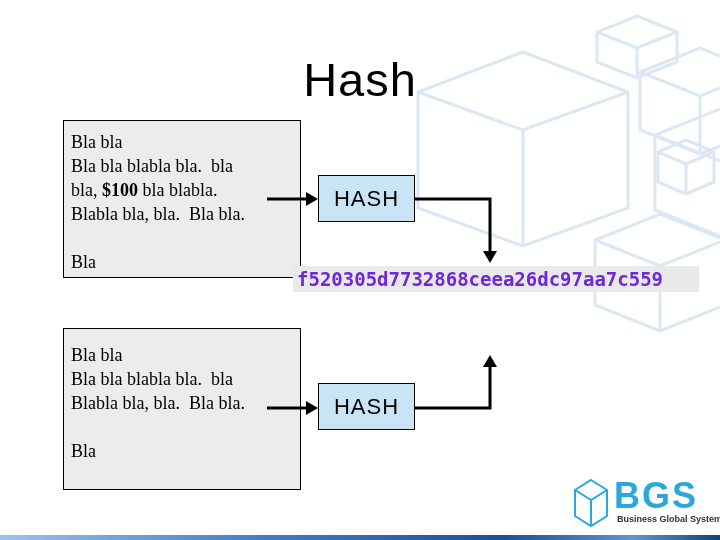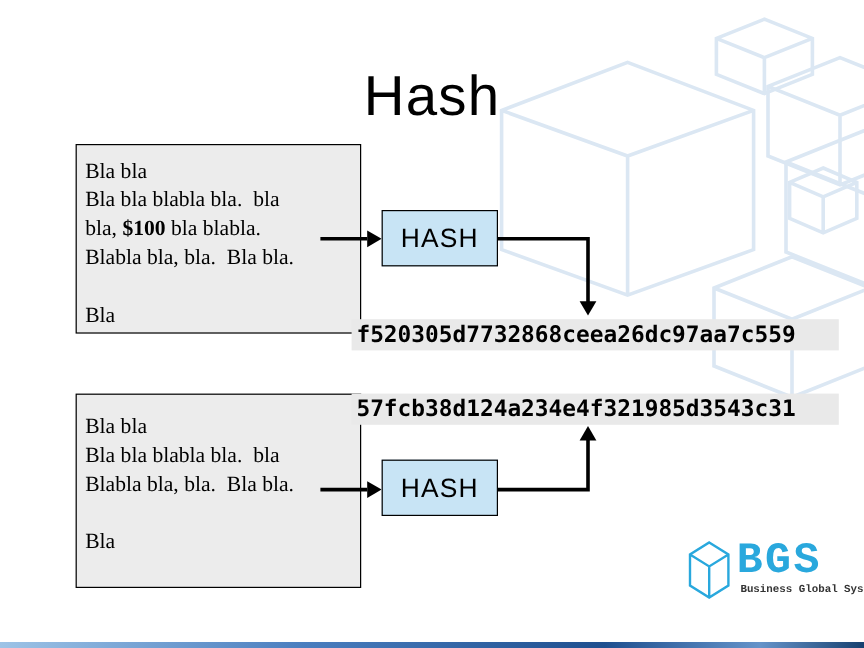--- a/index.html
+++ b/index.html
@@ -32,30 +32,30 @@
     display:flex;align-items:center;justify-content:center;
     font-size:22px;letter-spacing:1px;color:#000;z-index:6;
   }
   #hash-box-1{top:175px;}
   #hash-box-2{top:383px;}
   
   .hash-output{
     position:absolute;left:293px;width:406px;height:26px;
     background:#e9e9e9;z-index:4;display:flex;align-items:center;
     font-family:"DejaVu Sans Mono",monospace;font-weight:bold;
-    font-size:19px;color:#000000;padding-left:4px;box-sizing:border-box;
+    font-size:19px;color:#6d28d9;padding-left:4px;box-sizing:border-box;
     white-space:nowrap;
     text-align:right;
   }
   #hash-output-1{top:266px;}
   #hash-output-2{top:328px;}
   
   #arrows{position:absolute;left:0;top:0;z-index:5;pointer-events:none;}
   
-  #logo{position:absolute;left:570px;top:448px;width:145px;height:52px;z-index:6;font-family:Liberation Mono, monospace;}
+  #logo{position:absolute;left:570px;top:476px;width:145px;height:52px;z-index:6;}
   #logo-cube{position:absolute;left:2px;top:2px;}
   #logo-text{
     position:absolute;left:44px;top:2px;font-weight:bold;font-size:36px;
     color:#29a8dd;letter-spacing:2px;line-height:1;
   }
   #logo-tagline{
     position:absolute;left:47px;top:38px;font-weight:bold;font-size:9px;
     color:#333;white-space:nowrap;
   }
   
@@ -115,23 +115,20 @@
   <div class="hash-box" id="hash-box-1">
     <span>HASH</span>
   </div>
   <div class="hash-box" id="hash-box-2">
     <span>HASH</span>
   </div>
 
   <div class="hash-output" id="hash-output-1">
     <span>f520305d7732868ceea26dc97aa7c559</span>
   </div>
-  <div class="hash-output" id="hash-output-2">
-    <span>57fcb38d124a234e4f321985d3543c31</span>
-  </div>
 
   <div id="logo">
     <svg id="logo-cube" width="38" height="50" viewBox="0 0 38 50" fill="none" stroke="#29a8dd" stroke-width="2">
       <path d="M19,2 L35,12 L35,38 L19,48 L3,38 L3,12 Z M3,12 L19,22 L35,12 M19,22 L19,48"></path>
     </svg>
     <div id="logo-text">BGS</div>
     <div id="logo-tagline">Business Global Systems</div>
   </div>
 
   <div id="footer-bar"></div>

